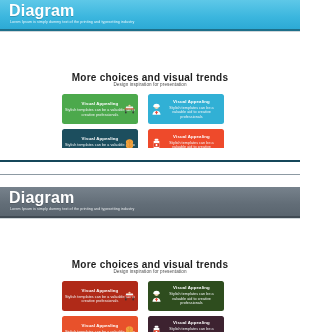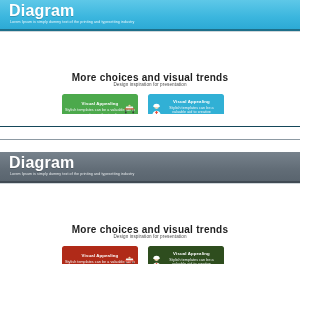--- a/index.html
+++ b/index.html
@@ -2,21 +2,21 @@
 <html><head>
 <meta charset="utf-8">
 <style>
   * { box-sizing: border-box; margin: 0; padding: 0; }
   html, body {
     width: 300px; height: 336px;
     background: #ffffff;
     font-family: "Liberation Sans", sans-serif;
     overflow: hidden;
   }
-  .deck { width: 300px; height: 264px; display: flex; flex-direction: column; gap: 12px; }
+  .deck { width: 300px; height: 332px; display: flex; flex-direction: column; gap: 12px; }
 
   .slide { position: relative; width: 300px; height: 168px; background: #ffffff; overflow: hidden; }
 
   
   .hdr { position: relative; width: 300px; height: 31px; overflow: hidden; }
   .hdr.teal { background: linear-gradient(180deg, #5ec8e8 0%, #3bb6de 55%, #2aa8d4 100%); }
   .hdr.slate { background: linear-gradient(180deg, #77828c 0%, #626d77 55%, #58636d 100%); }
   .hdr::after {
     content: ""; position: absolute; left: 0; right: 0; bottom: 0; height: 2px;
   }

